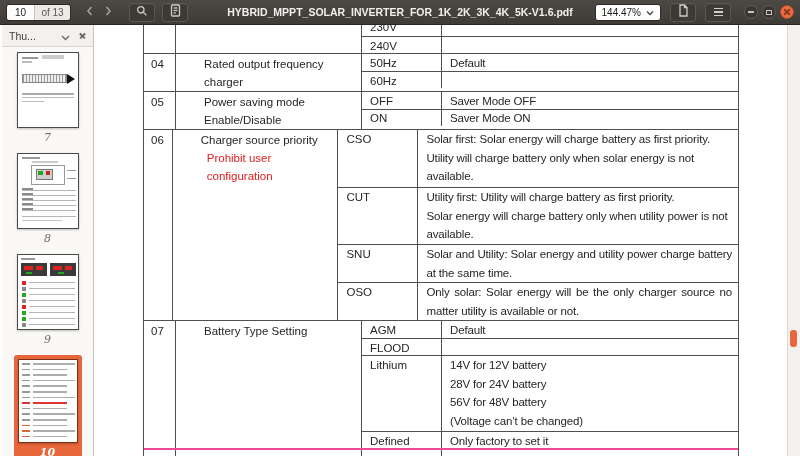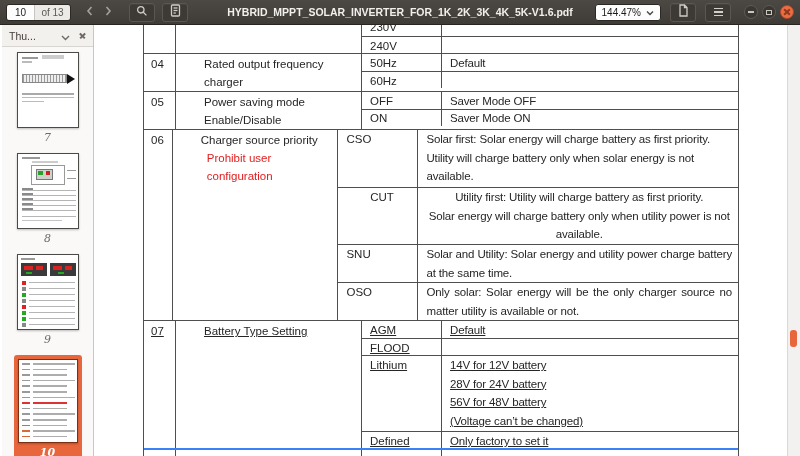--- a/index.html
+++ b/index.html
@@ -57,21 +57,21 @@
   .thumbwrap.selected{background:var(--accent);border-radius:3px;padding:4px 4px 3px;margin-bottom:0;}
   .thumbwrap.selected .tpage{width:60px;height:84px;border-color:#7c2f12;}
   .thumbwrap.selected .plabel{color:#fff;font-weight:bold;}
 
   
   .docview{position:absolute;left:92px;top:25px;width:708px;height:431px;background:#fff;overflow:hidden;}
   #pdftable{position:absolute;left:51px;top:0;width:596px;
     border-left:1px solid var(--line);border-right:1px solid var(--line);
     font-size:11.5px;color:#262626;}
   .trow{display:flex;border-bottom:1px solid var(--line);}
-  .trow.last{border-bottom:2px solid #3b82f6;text-decoration:underline;}
+  .trow.last{border-bottom:2px solid #ec4899;}
   .trow.sliver{border-bottom:none;height:7px;}
   .c-no{width:32px;border-right:1px solid var(--line);padding:1px 0 0 7px;line-height:18px;}
   .c-item{width:165px;border-right:1px solid var(--line);padding:1px 6px 0 7px;line-height:18px;margin-left:21px;}
   .c-item .red{color:var(--red);padding-left:6px;}
   .c-subs{flex:1;display:flex;flex-direction:column;}
   .sub{display:flex;overflow:hidden;}
   .sub + .sub{border-top:1px solid var(--line);}
   .c-val{width:80px;border-right:1px solid var(--line);padding:0 0 0 8px;line-height:18px;}
   .c-desc{flex:1;padding:0 6px 0 8px;letter-spacing:-0.15px;}
   .c-desc div{line-height:18.5px;white-space:nowrap;overflow:hidden;}
@@ -349,21 +349,21 @@
           <div class="sub" style="height: 57px;">
             <div class="c-val">
               <div>CSO</div>
             </div>
             <div class="c-desc">
               <div>Solar first: Solar energy will charge battery as first priority.</div>
               <div>Utility will charge battery only when solar energy is not</div>
               <div>available.</div>
             </div>
           </div>
-          <div class="sub" style="height: 57px; text-align: center;">
+          <div class="sub" style="height: 57px;">
             <div class="c-val">
               <div>CUT</div>
             </div>
             <div class="c-desc">
               <div>Utility first: Utility will charge battery as first priority.</div>
               <div>Solar energy will charge battery only when utility power is not</div>
               <div>available.</div>
             </div>
           </div>
           <div class="sub" style="height: 38px;">

